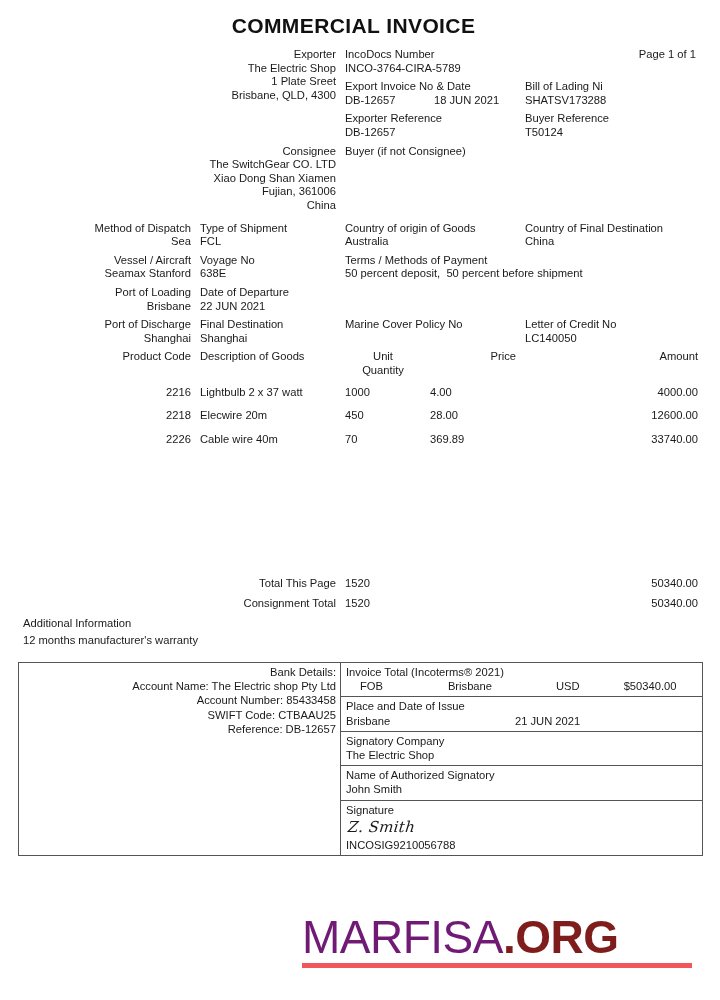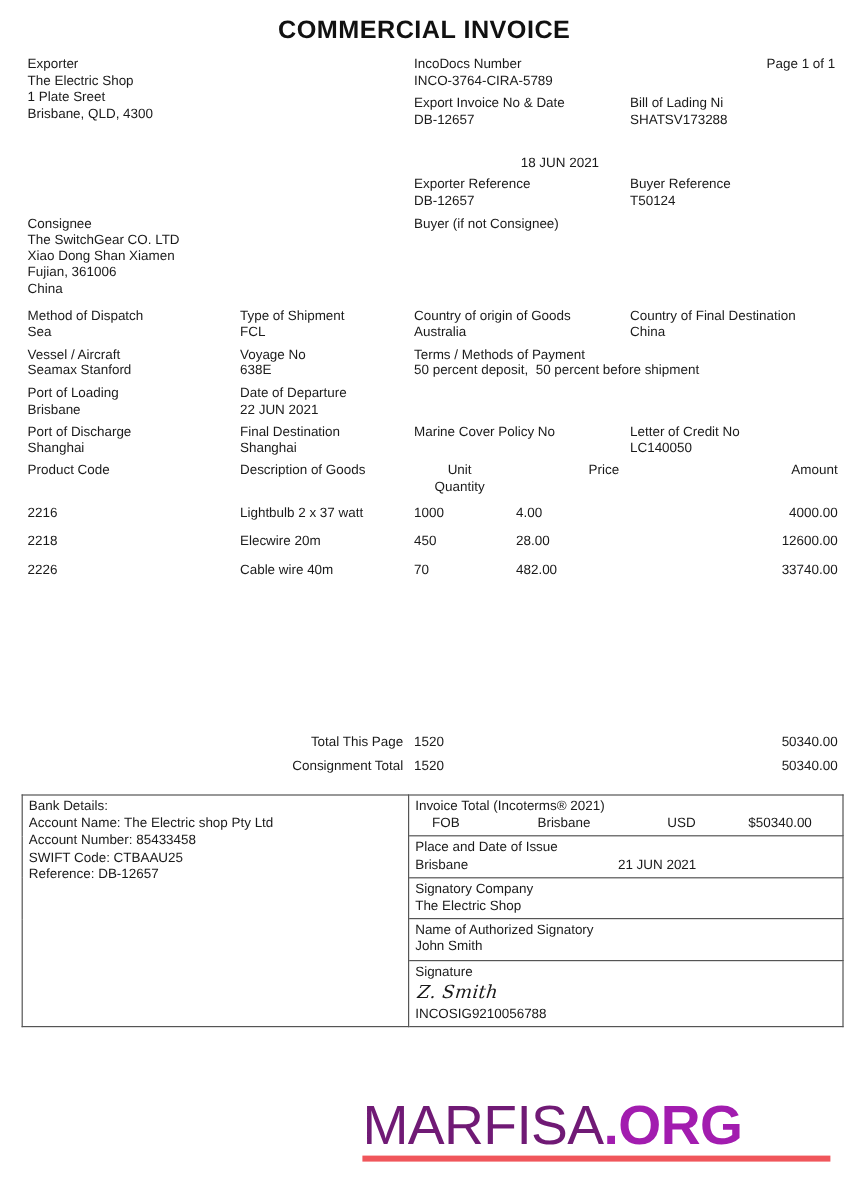--- a/index.html
+++ b/index.html
@@ -45,41 +45,41 @@
   .tbl td {
     vertical-align: top;
     padding: 2px 4px 3px 5px;
     font-size: 11.2px;
     line-height: 13.6px;
     border: 0;
   }
 
   .bt { border-top: 1.1px solid #555; }
   .bb { border-bottom: 1.1px solid #555; }
-  .bl { border-left: 1.1px solid #555; }
+  .bl { border-left: 1.1px solid #555; text-align: right; }
   .br { border-right: 1.1px solid #555; }
 
   .lbl { display: block; white-space: pre; }
   .val { display: block; white-space: pre; }
 
   .r { text-align: right; }
   .c { text-align: center; }
 
   .pagecell { position: relative; }
   .page-of {
     position: absolute;
     right: 6px;
     top: 2px;
     font-size: 11.2px;
   }
 
   
   .pair { display: flex; }
   .pair .p1 { flex: 0 0 52%; }
-  .pair .p2 { flex: 1 1 auto; margin-top: 36px; }
+  .pair .p2 { flex: 1 1 auto; }
 
   
   .prod td {
     font-size: 11.2px;
     padding-top: 5px;
     padding-bottom: 5px;
   }
   .spacer-lg { height: 118px; }
 
   
@@ -141,21 +141,21 @@
     width: 392px;
   }
   .logo-text {
     font-size: 46px;
     font-weight: 600;
     letter-spacing: -0.5px;
     line-height: 50px;
     white-space: nowrap;
   }
   .logo-a { color: #701a75; font-weight: 500; }
-  .logo-b { color: #a21caf; font-weight: 700; }
+  .logo-b { color: #7f1d1d; font-weight: 700; }
   .logo-rule {
     height: 5px;
     background: #f0565b;
     width: 390px;
     margin-top: 1px;
   }
 </style>
 </head>
 <body>
 
@@ -310,21 +310,21 @@
       <td class="bl">2218</td>
       <td>Elecwire 20m</td>
       <td>450</td>
       <td>28.00</td>
       <td class="br r">12600.00</td>
     </tr>
     <tr class="prod">
       <td class="bl">2226</td>
       <td>Cable wire 40m</td>
       <td>70</td>
-      <td>482.00</td>
+      <td>369.89</td>
       <td class="br r">33740.00</td>
     </tr>
 
     <tr>
       <td class="bl spacer-lg"></td>
       <td></td>
       <td></td>
       <td></td>
       <td class="br"></td>
     </tr>
@@ -340,20 +340,24 @@
     <tr class="tot">
       <td class="bt bb bl"></td>
       <td class="bt bb r">Consignment Total</td>
       <td class="bt bb">1520</td>
       <td class="bt bb"></td>
       <td class="bt bb br r">50340.00</td>
     </tr>
   </tbody>
     </table>
 
+  <div>
+    <div class="addinfo">Additional Information</div>
+    <div class="addinfo">12 months manufacturer's warranty</div>
+  </div>
 </div>
 
 <div class="footwrap">
   <table class="foot">
     <colgroup>
       <col style="width:322px">
       <col style="width:362px">
     </colgroup>
 
     <tbody>

